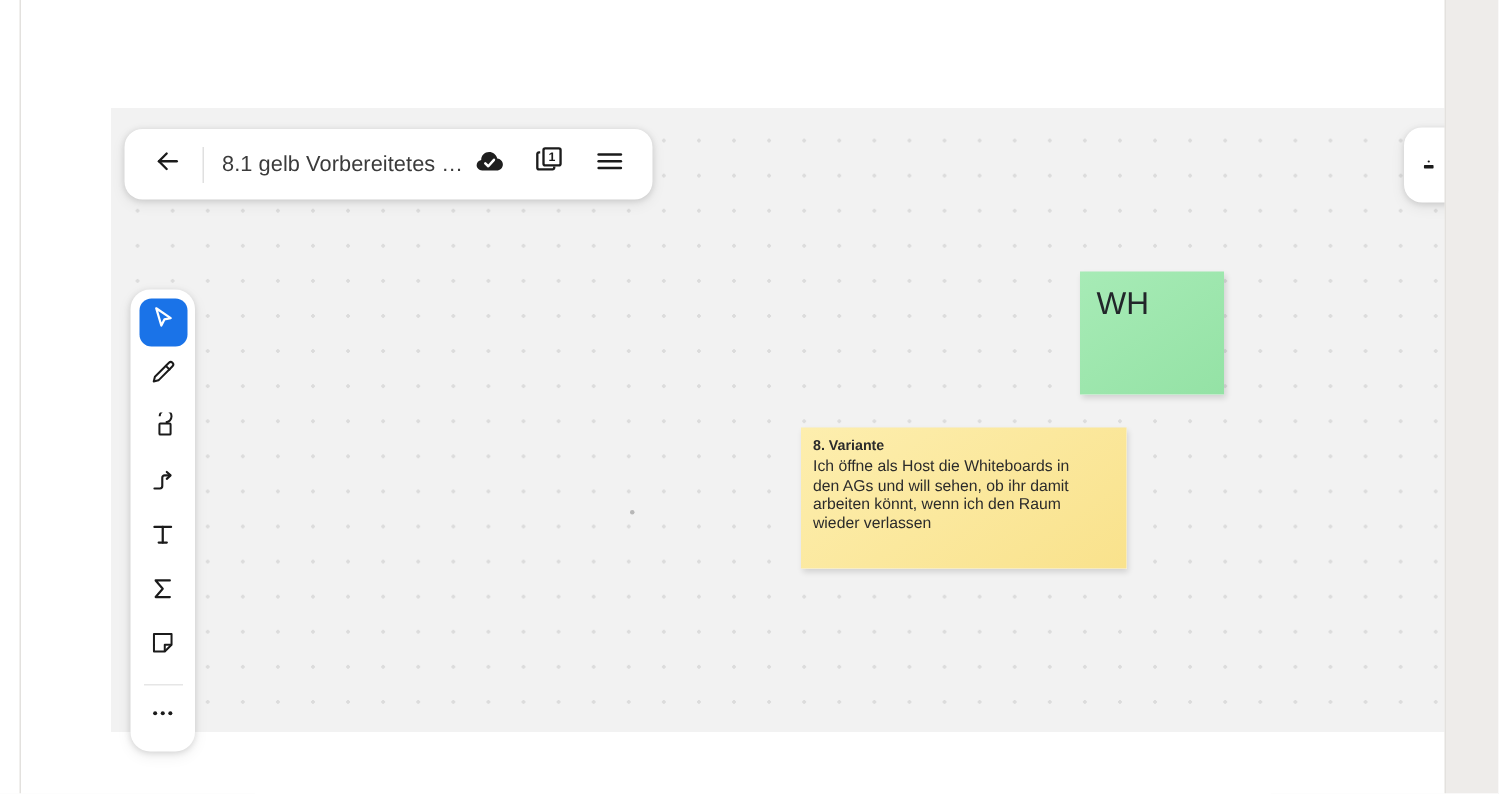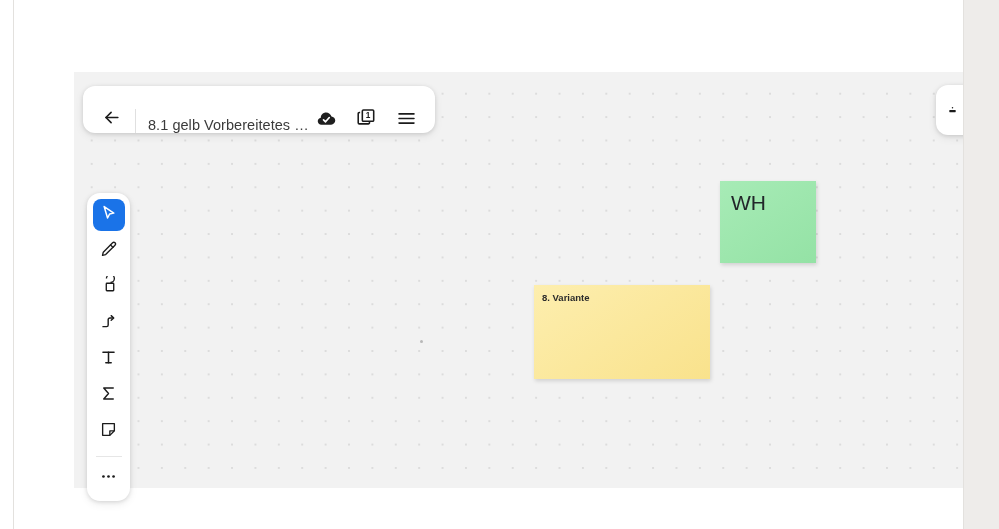--- a/index.html
+++ b/index.html
@@ -67,21 +67,21 @@
   .topbar {
     position: absolute;
     left: 83px;
     top: 86px;
     width: 352px;
     height: 47px;
     background: #ffffff;
     border-radius: 12px;
     box-shadow: 0 1px 4px rgba(0,0,0,0.13), 0 3px 10px rgba(0,0,0,0.07);
     display: flex;
-    align-items: flex-end;
+    align-items: center;
     padding: 0 14px;
     box-sizing: border-box;
   }
   .back-btn {
     width: 28px; height: 28px;
     display: flex; align-items: center; justify-content: center;
     flex: 0 0 auto;
     cursor: pointer;
   }
   .topbar-divider {
@@ -166,21 +166,21 @@
     padding: 10px 11px;
   }
   .note-green-text {
     font-size: 21px;
     color: #22262a;
     line-height: 1.1;
   }
   .note-yellow {
     left: 460px;
     top: 213px;
-    width: 176px;
+    width: 217px;
     height: 94px;
     background: linear-gradient(145deg, #fdeeae 0%, #f9e28c 100%);
     padding: 7px 20px 6px 8px;
   }
   .note-yellow-title {
     font-size: 9.5px;
     font-weight: bold;
     color: #2b2b2b;
     line-height: 1.25;
     margin-bottom: 1px;
@@ -223,20 +223,21 @@
 
   <div class="canvas">
     <div class="canvas-speck"></div>
 
     <div class="note note-green">
       <div class="note-green-text">WH</div>
     </div>
 
     <div class="note note-yellow">
       <div class="note-yellow-title">8. Variante</div>
+      <div class="note-yellow-body">Ich öffne als Host die Whiteboards in den AGs und will sehen, ob ihr damit arbeiten könnt, wenn ich den Raum wieder verlassen</div>
     </div>
   </div>
 
   <div class="topbar">
     <div class="back-btn">
       <span>
         <svg width="19" height="19" viewBox="0 0 24 24" fill="none" stroke="#1b1b1b" stroke-width="2" stroke-linecap="round" stroke-linejoin="round">
           <line x1="20" y1="12" x2="5" y2="12"></line>
           <polyline points="11.5,5.5 5,12 11.5,18.5"></polyline>
         </svg>

